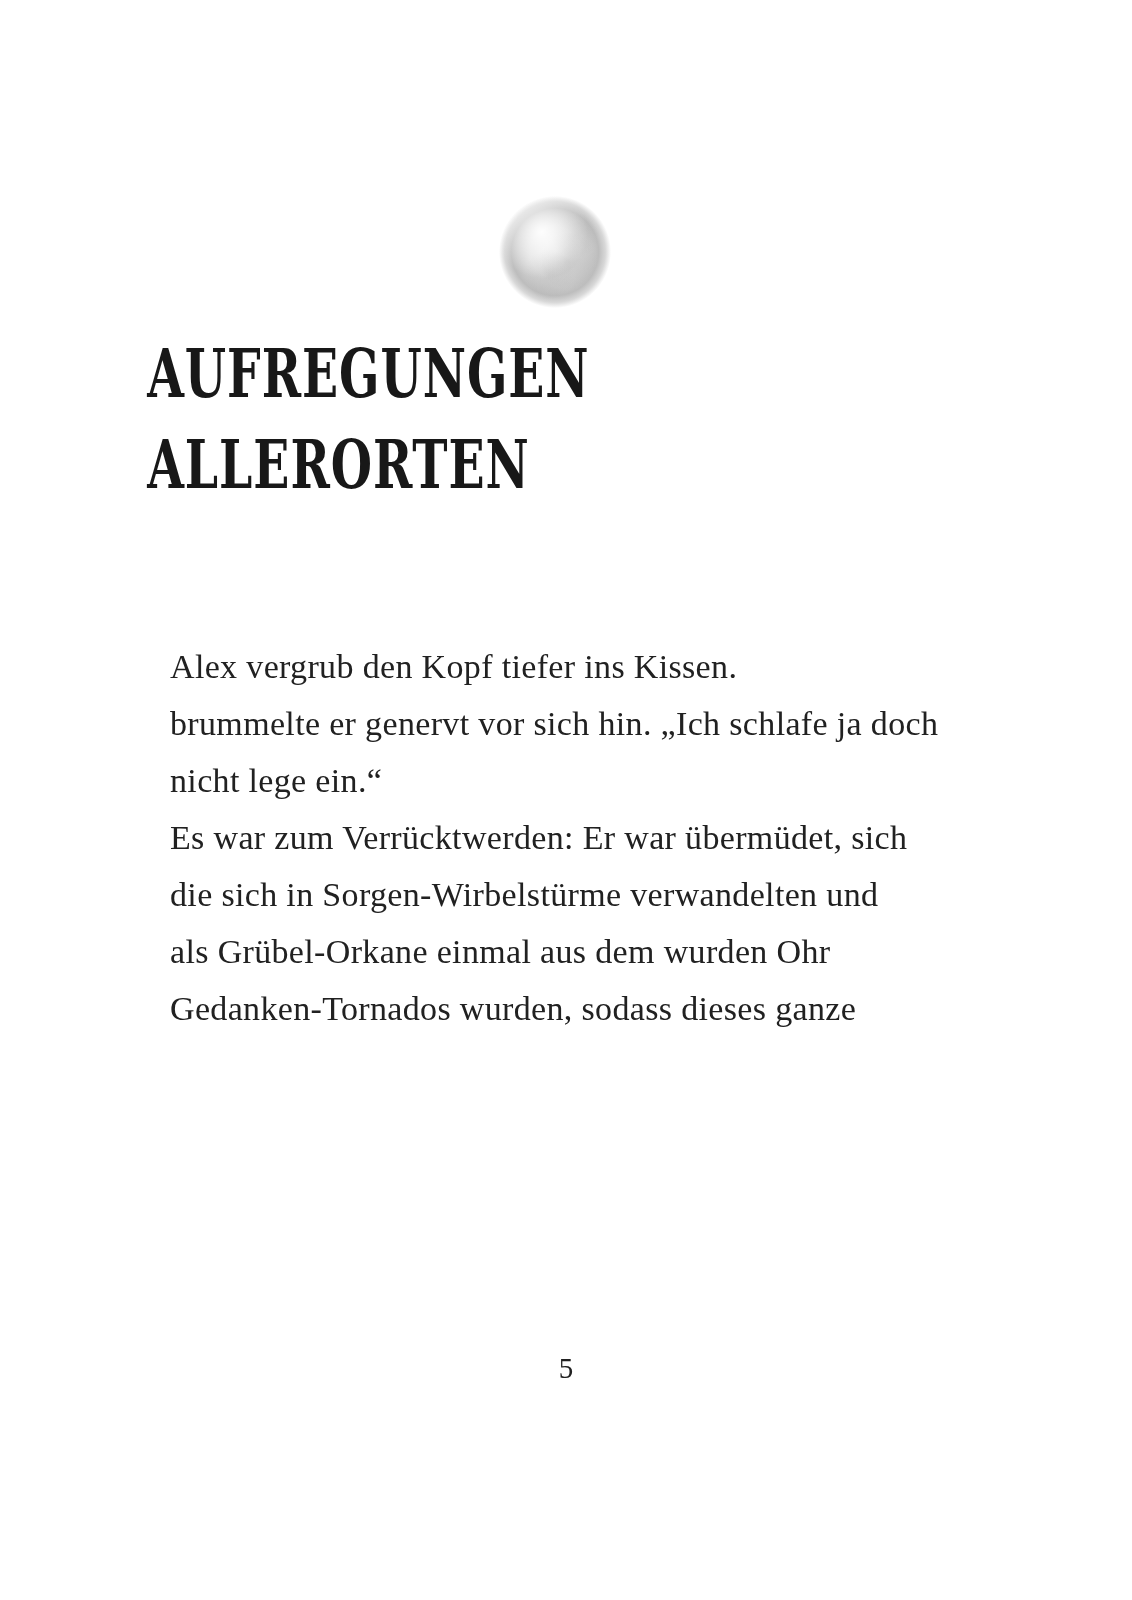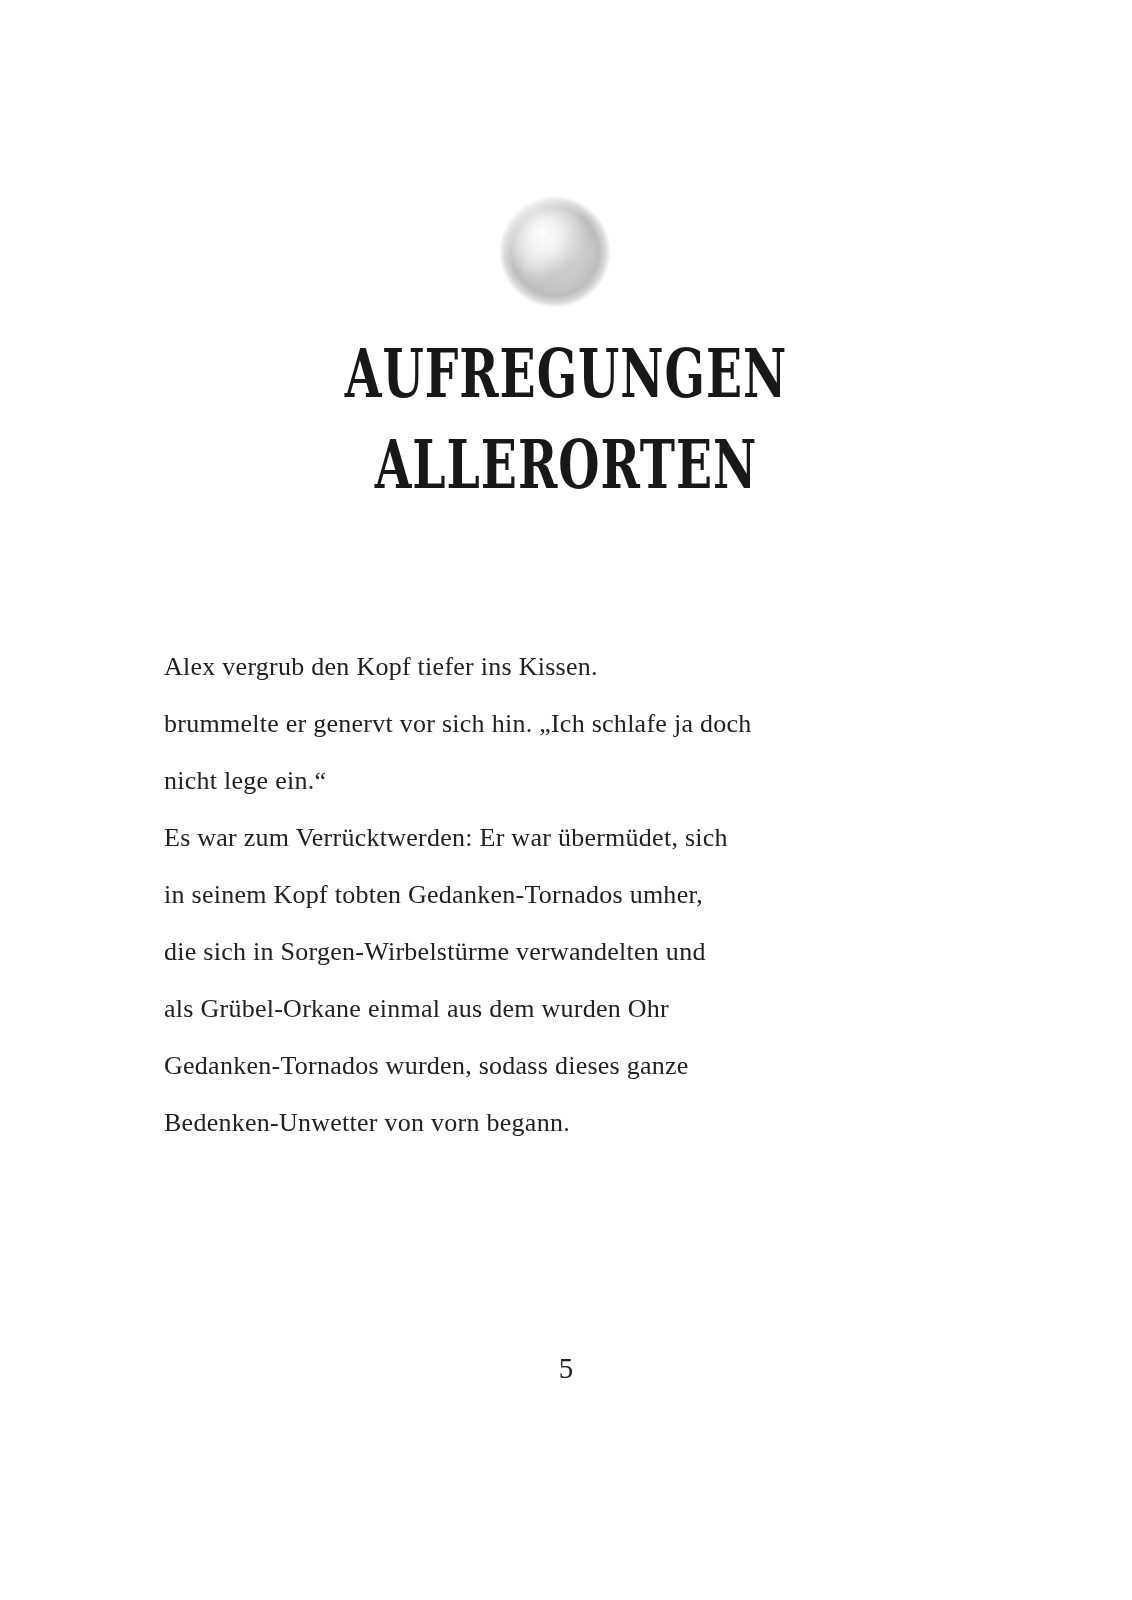--- a/index.html
+++ b/index.html
@@ -31,41 +31,41 @@
       radial-gradient(circle at 68% 35%, rgba(165,165,165,0.28) 0%, rgba(165,165,165,0) 22%),
       radial-gradient(closest-side, #f0f0f0 0%, #dcdcdc 45%, #bdbdbd 78%, rgba(183,183,183,0.55) 90%, rgba(183,183,183,0) 100%);
   }
 
   
   .chapter-title {
     position: absolute;
     top: 328px;
     left: 0;
     width: 1132px;
-    text-align: center;
+    text-align: left;
     font-family: "DejaVu Serif", serif;
     font-weight: 700;
     font-size: 64px;
     line-height: 91px;
     color: #181818;
     letter-spacing: 0.02em;
   }
   .chapter-title .title-line {
     transform: scale(0.74, 1.04);
     transform-origin: 50% 50%;
     white-space: nowrap;
   }
 
   
   .body-text {
     position: absolute;
     top: 638px;
-    left: 164px;
+    left: 170px;
     width: 800px;
-    font-size: 26px;
+    font-size: 34px;
     line-height: 57px;
     color: #212121;
     letter-spacing: 0.01em;
   }
   .body-text .line {
     white-space: nowrap;
   }
 
   
   .page-number {
@@ -88,22 +88,20 @@
   <div class="chapter-title">
     <div class="title-line">AUFREGUNGEN</div>
     <div class="title-line">ALLERORTEN</div>
   </div>
 
   <div class="body-text">
     <div class="line">Alex vergrub den Kopf tiefer ins Kissen.</div>
     <div class="line">brummelte er genervt vor sich hin. „Ich schlafe ja doch</div>
     <div class="line">nicht lege ein.“</div>
     <div class="line">Es war zum Verrücktwerden: Er war übermüdet, sich</div>
-    <div class="line">in seinem Kopf tobten Gedanken-Tornados umher,</div>
     <div class="line">die sich in Sorgen-Wirbelstürme verwandelten und</div>
     <div class="line">als Grübel-Orkane einmal aus dem wurden Ohr</div>
     <div class="line">Gedanken-Tornados wurden, sodass dieses ganze</div>
-    <div class="line">Bedenken-Unwetter von vorn begann.</div>
   </div>
 
   <div class="page-number">5</div>
 
 </div>
 
 </body></html>

